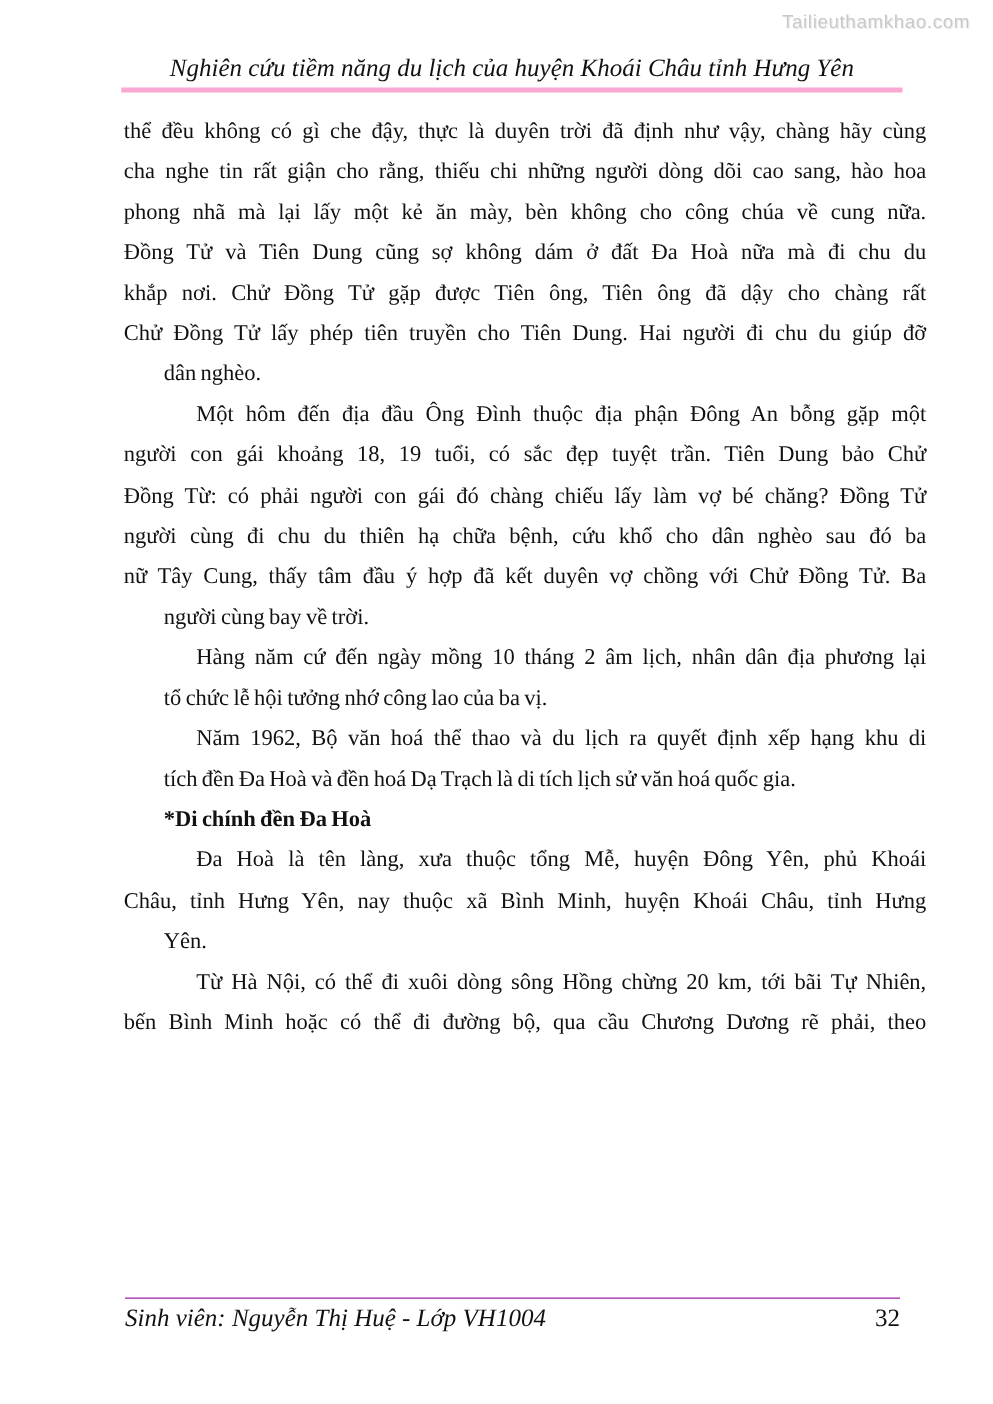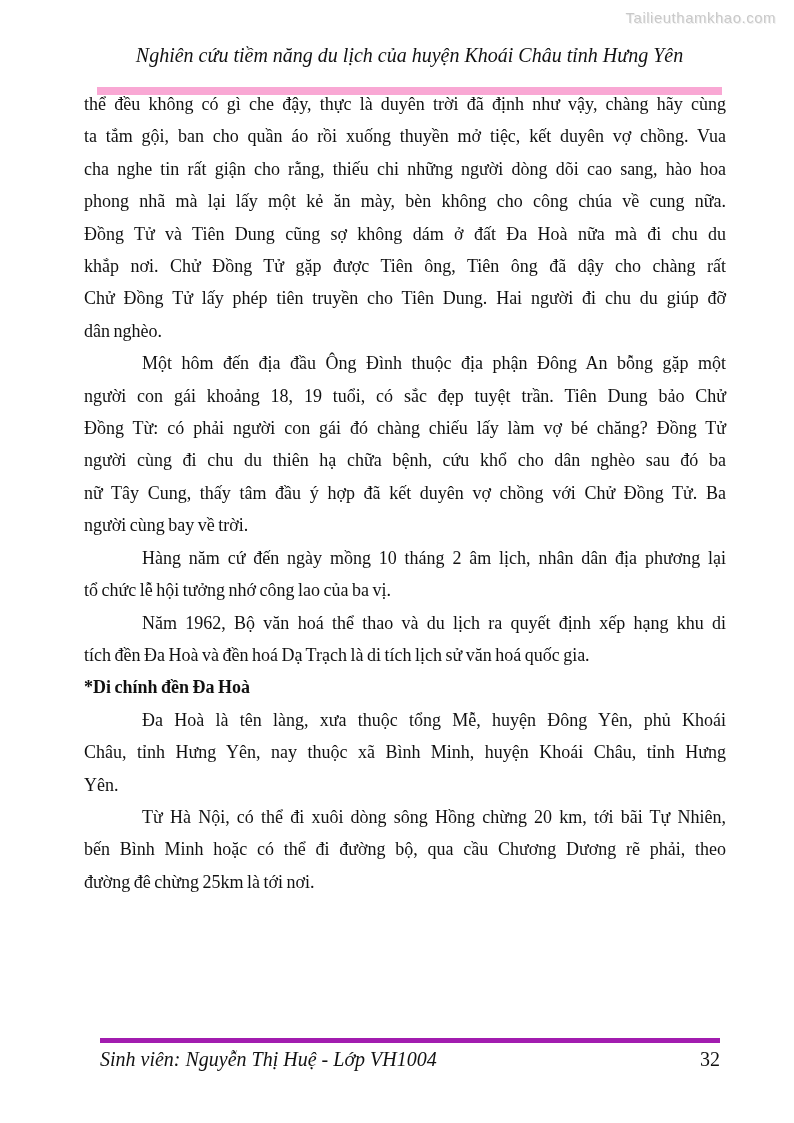--- a/index.html
+++ b/index.html
@@ -25,51 +25,52 @@
   }
   .page-header {
     position: absolute;
     top: 42px;
     left: 97px;
     width: 625px;
     text-align: center;
     font-style: italic;
     font-size: 20px;
     line-height: 26px;
-    padding-bottom: 19px;
-    border-bottom: 8px solid #f9a8d4;
+    padding-bottom: 2px;
+    border-bottom: 4px solid #f9a8d4;
   }
   .content {
     position: absolute;
     top: 88px;
-    left: 84px;
+    left: 99px;
     width: 642px;
     font-size: 18px;
     line-height: 32.4px;
   }
   .block { margin: 0; }
   .block.heading { font-weight: bold; }
   .line {
     text-align: justify;
     text-align-last: justify;
     -moz-text-align-last: justify;
     word-spacing: -1px;
     white-space: normal;
   }
   .line.last {
     text-align-last: left;
+    margin-left: 32px;
     -moz-text-align-last: left;
   }
   .block.indent-first .line:first-child { text-indent: 58px; }
   .page-footer {
     position: absolute;
     top: 1038px;
     left: 100px;
     width: 620px;
-    border-top: 5px solid #a21caf;
+    border-top: 1px solid #a21caf;
     padding-top: 5px;
     display: flex;
     justify-content: space-between;
     align-items: flex-end;
     font-size: 20px;
   }
   .footer-left { font-style: italic; }
   .footer-page { font-style: normal; padding-right: 0px; }
 </style>
 </head>
@@ -79,21 +80,20 @@
 
   <div class="watermark">Tailieuthamkhao.com</div>
 
   <div class="page-header">
     <span>Nghiên cứu tiềm năng du lịch của huyện Khoái Châu tỉnh Hưng Yên</span>
   </div>
 
   <div class="content">
       <div class="block paragraph">
         <div class="line">thể đều không có gì che đậy, thực là duyên trời đã định như vậy, chàng hãy cùng</div>
-        <div class="line">ta tắm gội, ban cho quần áo rồi xuống thuyền mở tiệc, kết duyên vợ chồng. Vua</div>
         <div class="line">cha nghe tin rất giận cho rằng, thiếu chi những người dòng dõi cao sang, hào hoa</div>
         <div class="line">phong nhã mà lại lấy một kẻ ăn mày, bèn không cho công chúa về cung nữa.</div>
         <div class="line">Đồng Tử và Tiên Dung cũng sợ không dám ở đất Đa Hoà nữa mà đi chu du</div>
         <div class="line">khắp nơi. Chử Đồng Tử gặp được Tiên ông, Tiên ông đã dậy cho chàng rất</div>
         <div class="line">Chử Đồng Tử lấy phép tiên truyền cho Tiên Dung. Hai người đi chu du giúp đỡ</div>
         <div class="line last">dân nghèo.</div>
       </div>
       <div class="block paragraph indent-first">
         <div class="line">Một hôm đến địa đầu Ông Đình thuộc địa phận Đông An bỗng gặp một</div>
         <div class="line">người con gái khoảng 18, 19 tuổi, có sắc đẹp tuyệt trần. Tiên Dung bảo Chử</div>
@@ -114,21 +114,20 @@
         <div class="line last">*Di chính đền  Đa Hoà</div>
       </div>
       <div class="block paragraph indent-first">
         <div class="line">Đa Hoà là tên làng, xưa thuộc tổng Mễ, huyện Đông Yên, phủ Khoái</div>
         <div class="line">Châu, tỉnh Hưng Yên, nay thuộc xã Bình Minh, huyện Khoái Châu, tỉnh Hưng</div>
         <div class="line last">Yên.</div>
       </div>
       <div class="block paragraph indent-first">
         <div class="line">Từ Hà Nội, có thể đi xuôi dòng sông Hồng chừng 20 km, tới bãi Tự Nhiên,</div>
         <div class="line">bến Bình Minh hoặc có thể đi đường bộ, qua cầu Chương Dương rẽ phải, theo</div>
-        <div class="line last">đường đê chừng 25km là tới nơi.</div>
       </div>
     </div>
 
   <div class="page-footer">
     <span class="footer-left">Sinh viên: Nguyễn Thị Huệ - Lớp VH1004</span>
     <span class="footer-page">32</span>
   </div>
 
 </div>
 

